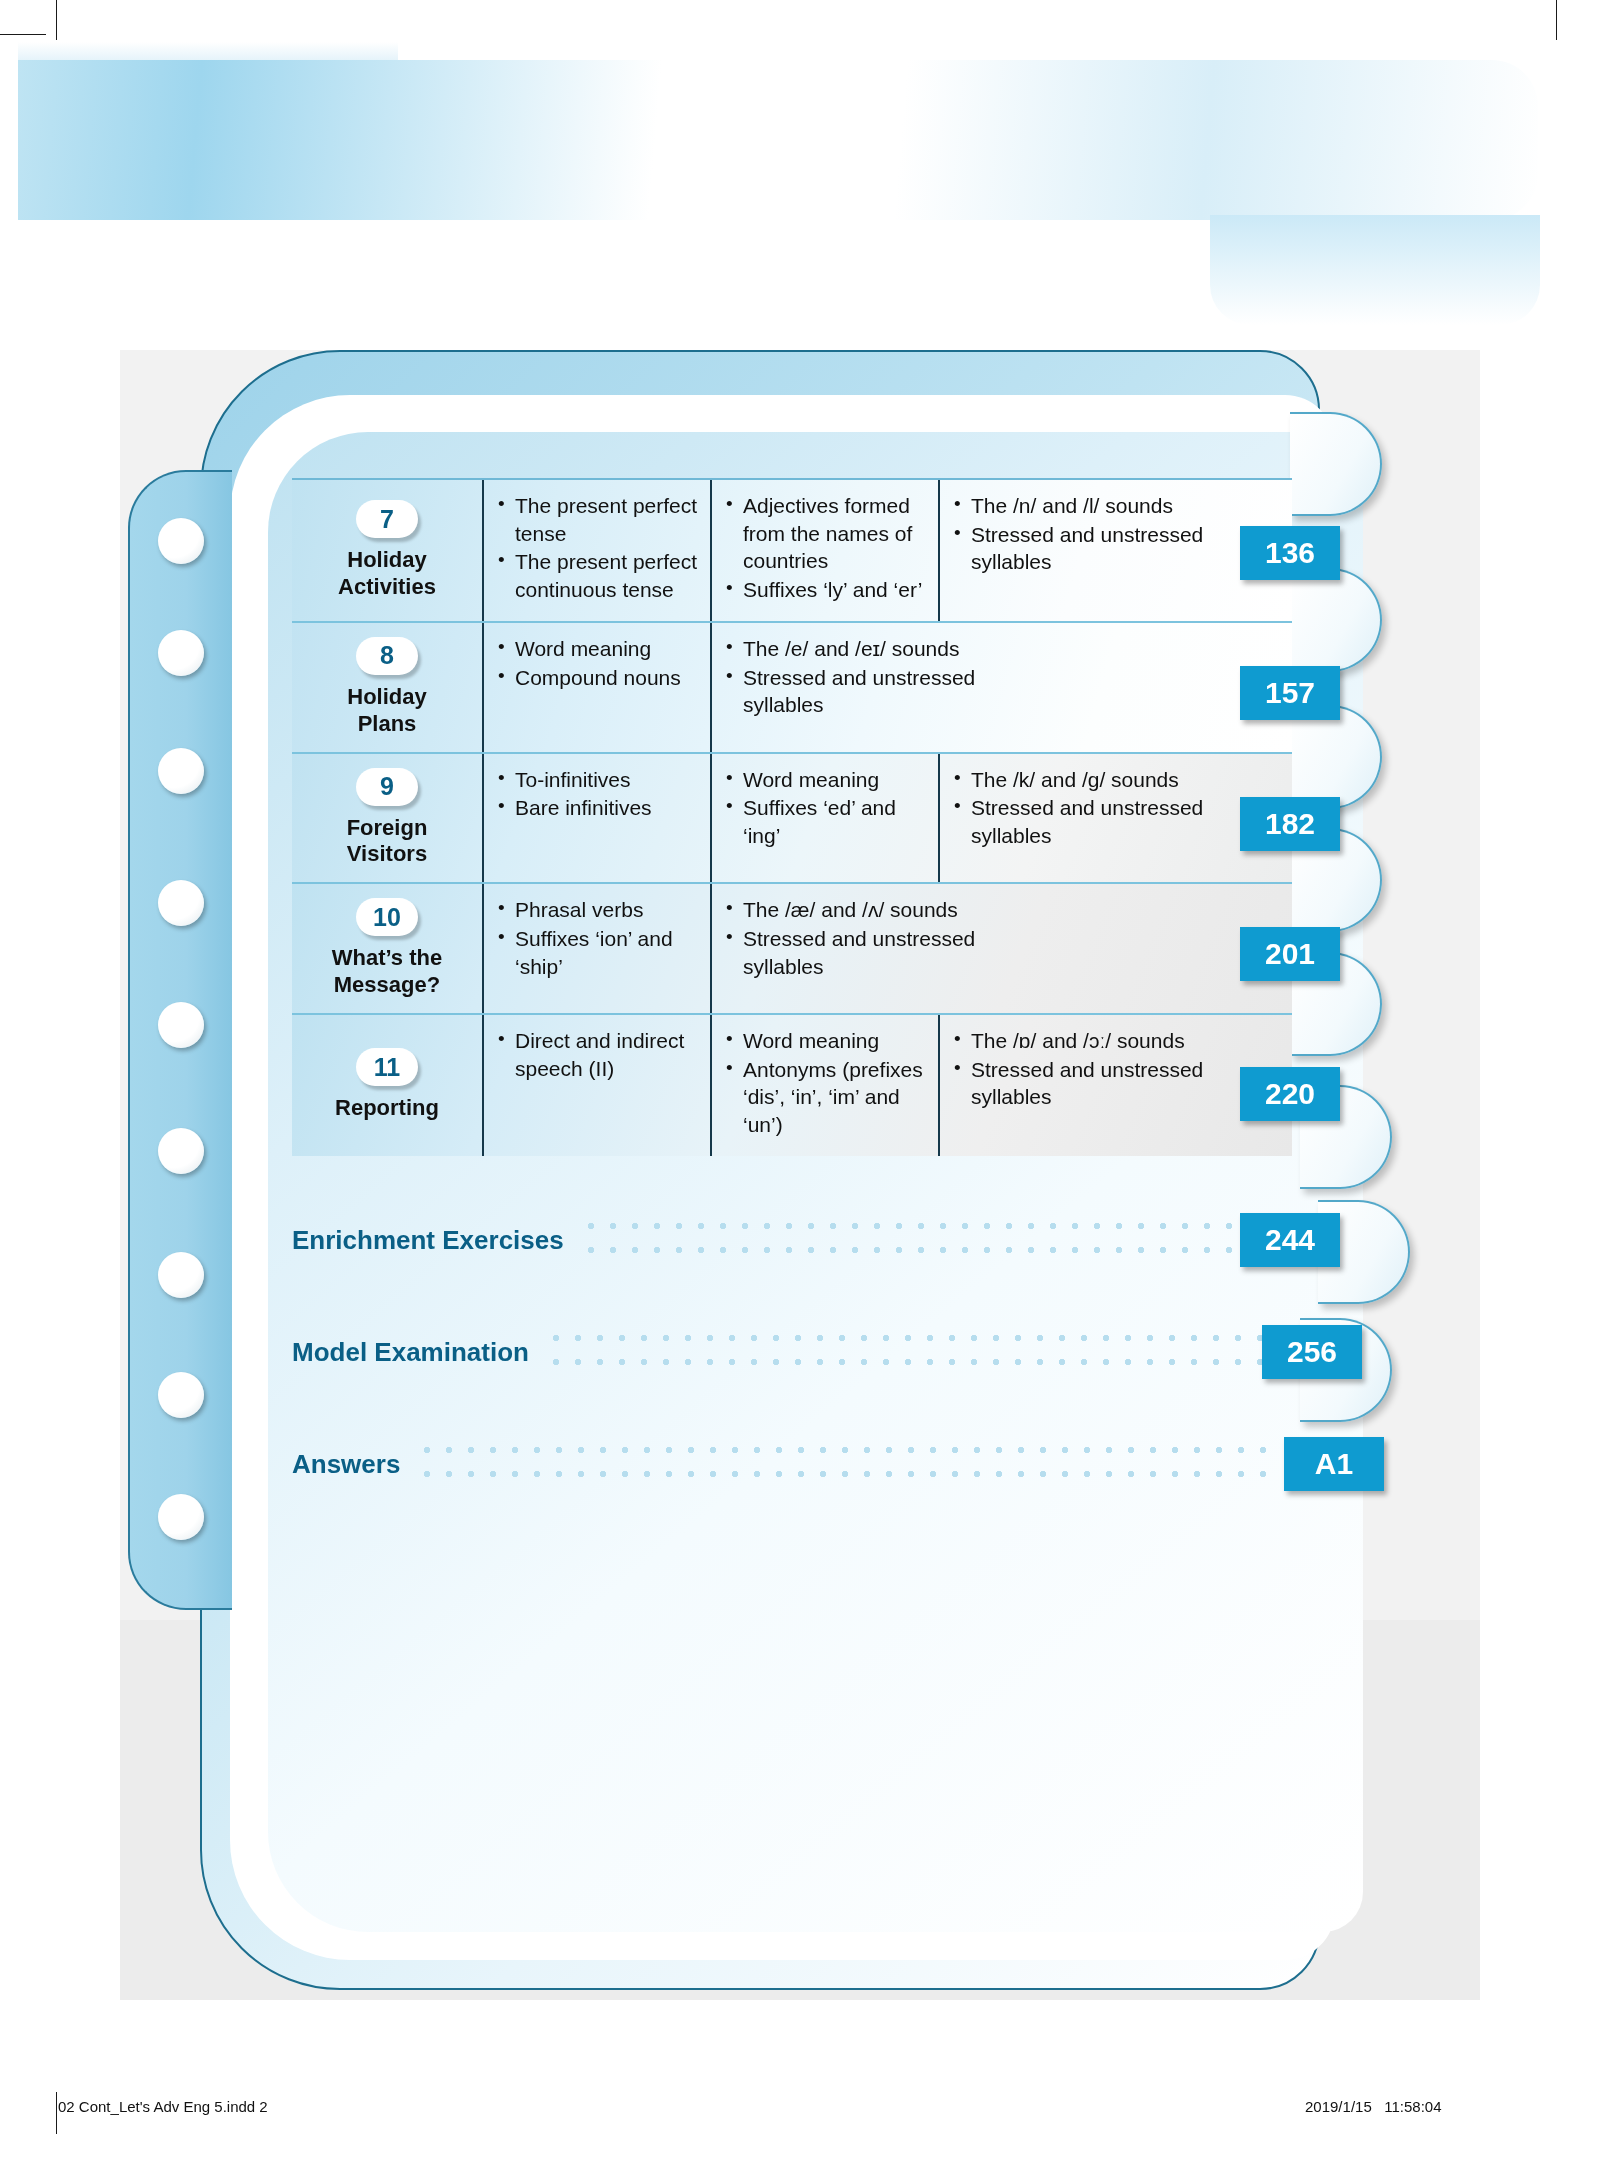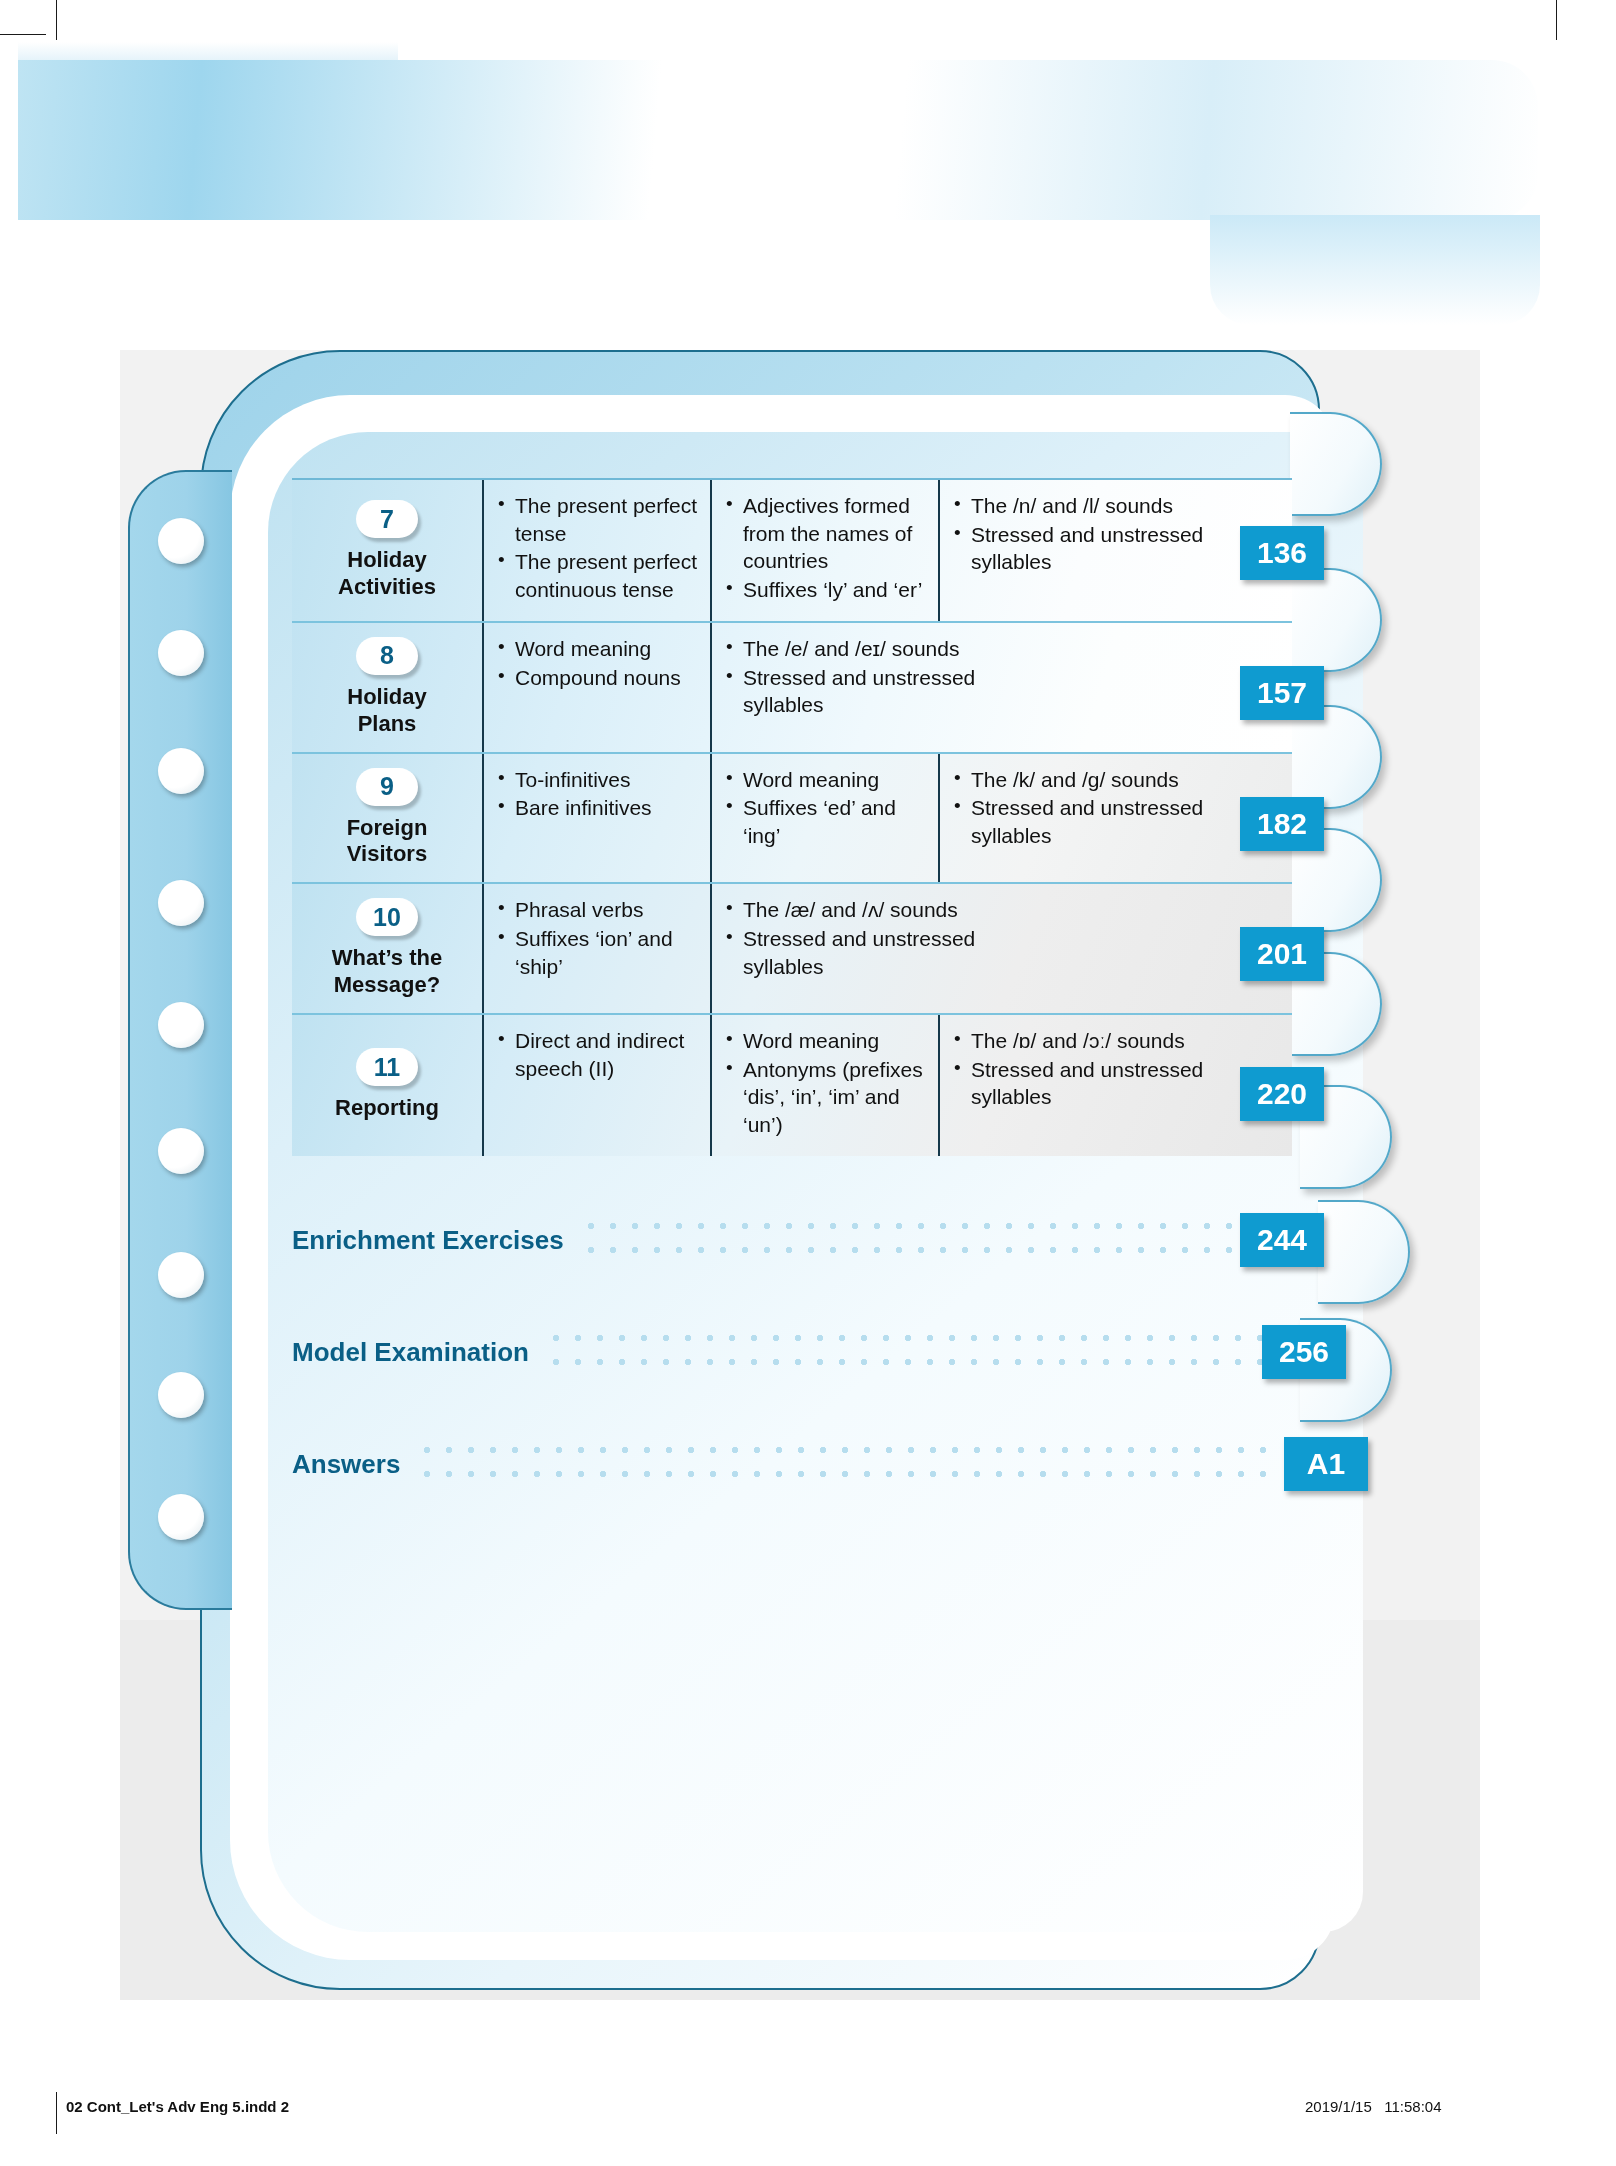--- a/index.html
+++ b/index.html
@@ -148,21 +148,21 @@
   }
 
   
   .pagechip {
     position:absolute;
     background:#0f9bd0;
     color:#ffffff;
     font-weight:bold;
     font-size:30px;
     display:flex; align-items:center; justify-content:center;
-    width:84px; height:54px;
+    width:100px; height:54px;
     box-shadow:3px 4px 5px rgba(0,0,0,.3);
   }
 
   
   .scallop {
     position:absolute;
     width:92px; height:104px;
     border-radius:0 60px 60px 0;
     background:linear-gradient(120deg,#ffffff 0%, #f3fafd 60%, #dff0f8 100%);
     border:2px solid #53a8c9;
@@ -197,21 +197,21 @@
     background-image:radial-gradient(circle, #b6ddee 2.9px, rgba(0,0,0,0) 3.2px);
     background-size:22px 10px;
     background-repeat:repeat-x;
   }
 
   
   .footer {
     position:absolute; left:0; top:2098px; width:1616px;
     font-size:15px; color:#111;
   }
-  .footer .left { position:absolute; left:66px;font-weight:bold; }
+  .footer .left { position:absolute; left:58px; }
   .footer .right { position:absolute; left:1305px; white-space:pre; }
 </style>
 </head>
 <body>
 
 <div class="crop crop-tl-v"></div>
 <div class="crop crop-tl-h"></div>
 <div class="crop crop-tr-v"></div>
 <div class="crop crop-bl-v"></div>
 

